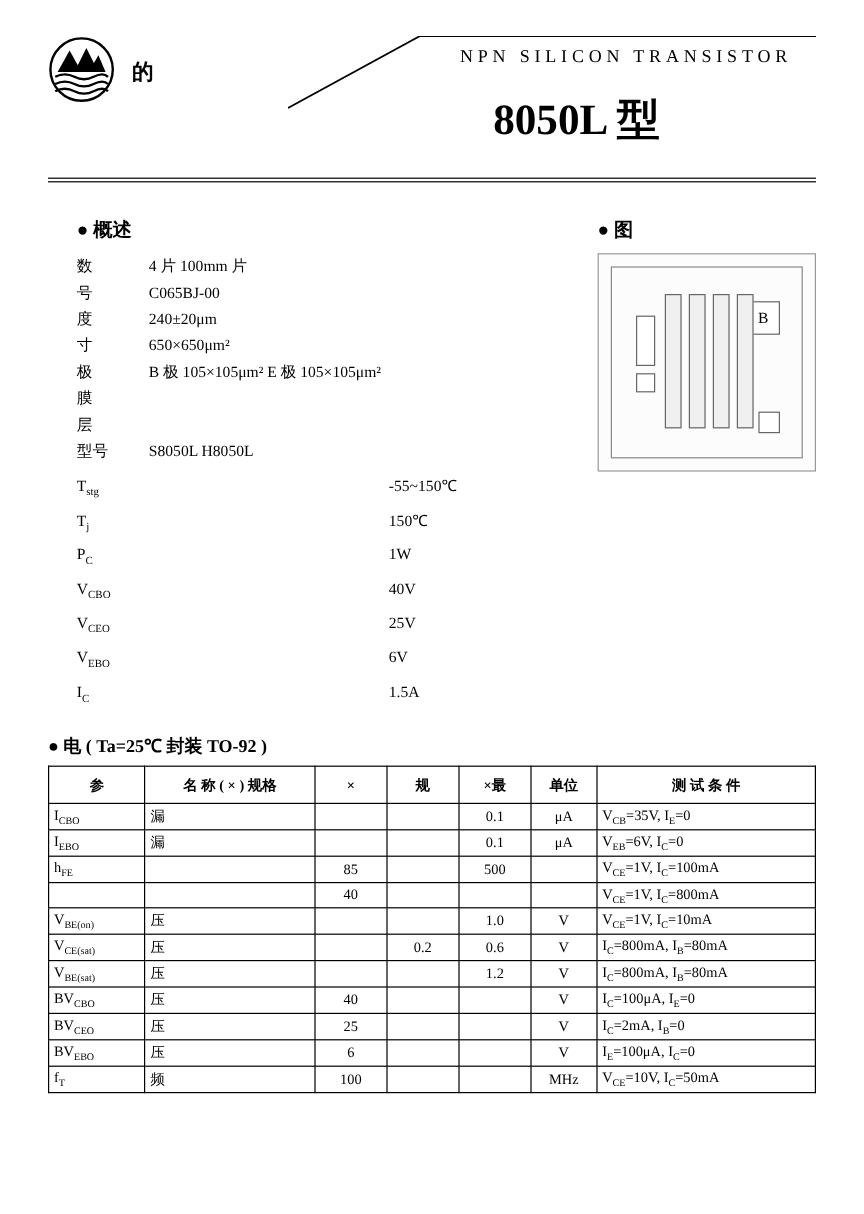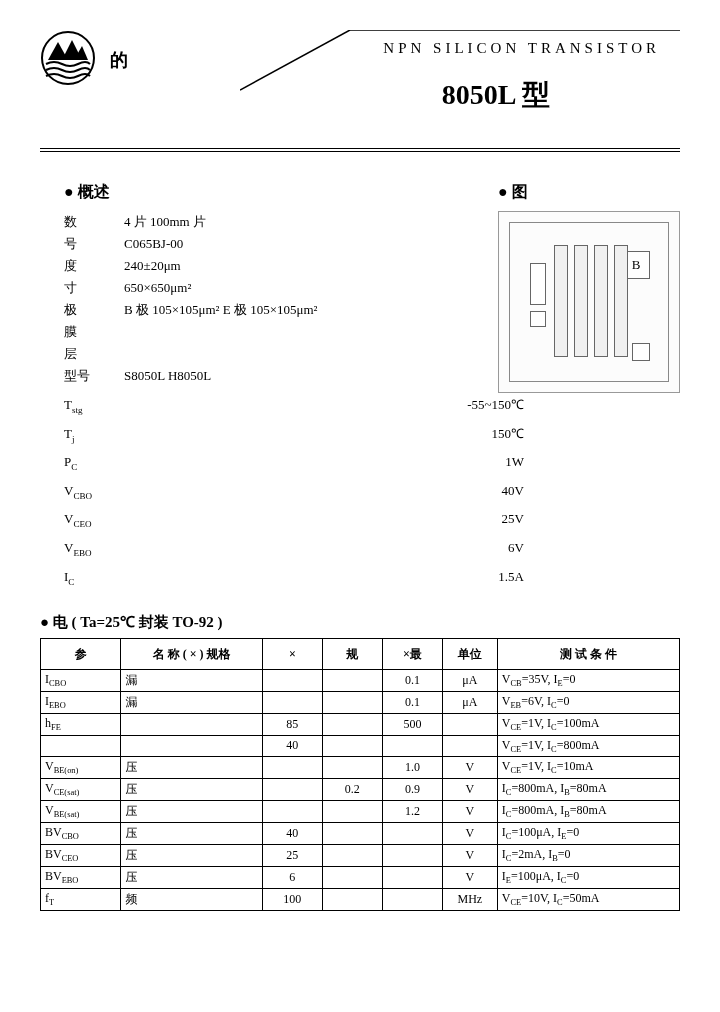--- a/index.html
+++ b/index.html
@@ -49,21 +49,21 @@
     position: absolute;
     right: 20px;
     top: 10px;
     letter-spacing: 4px;
     font-size: 15px;
   }
   .title-big {
     position: absolute;
     right: 130px;
     top: 46px;
-    font-size: 28px;
+    font-size: 36px;
     font-weight: bold;
   }
   .section-title {
     font-weight: bold;
     font-size: 16px;
     margin: 14px 0 8px 0;
   }
   .info-block {
     display: flex;
     align-items: flex-start;
@@ -121,21 +121,20 @@
   }
   .rating-row {
     line-height: 24px;
     display: flex;
   }
   .rating-sym {
     width: 260px;
   }
   .rating-val {
     width: 200px;
-    text-align: right;
   }
   sub {
     font-size: 0.7em;
   }
   table.elec {
     border-collapse: collapse;
     width: 100%;
     margin-top: 6px;
     font-size: 12px;
   }
@@ -301,21 +300,21 @@
           <td class="tc"></td>
           <td class="tc">1.0</td>
           <td class="tc">V</td>
           <td>V<sub>CE</sub>=1V,  I<sub>C</sub>=10mA</td>
         </tr>
         <tr>
           <td class="col-param">V<sub>CE(sat)</sub></td>
           <td class="col-desc">压</td>
           <td class="tc"></td>
           <td class="tc">0.2</td>
-          <td class="tc">0.9</td>
+          <td class="tc">0.6</td>
           <td class="tc">V</td>
           <td>I<sub>C</sub>=800mA,  I<sub>B</sub>=80mA</td>
         </tr>
         <tr>
           <td class="col-param">V<sub>BE(sat)</sub></td>
           <td class="col-desc">压</td>
           <td class="tc"></td>
           <td class="tc"></td>
           <td class="tc">1.2</td>
           <td class="tc">V</td>

